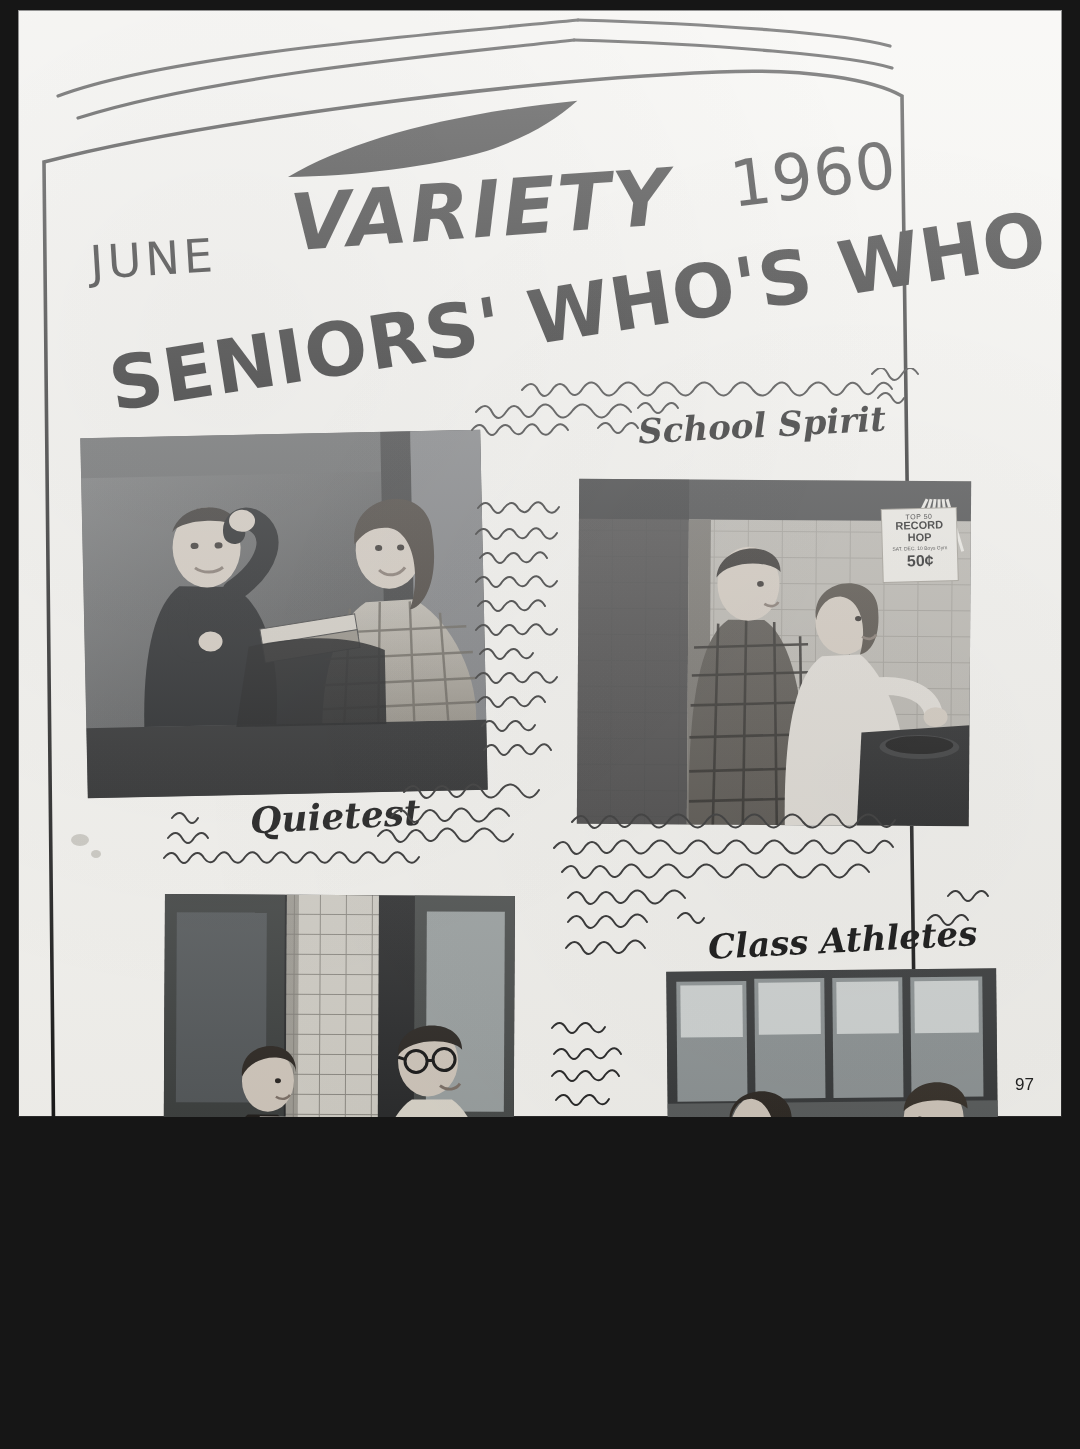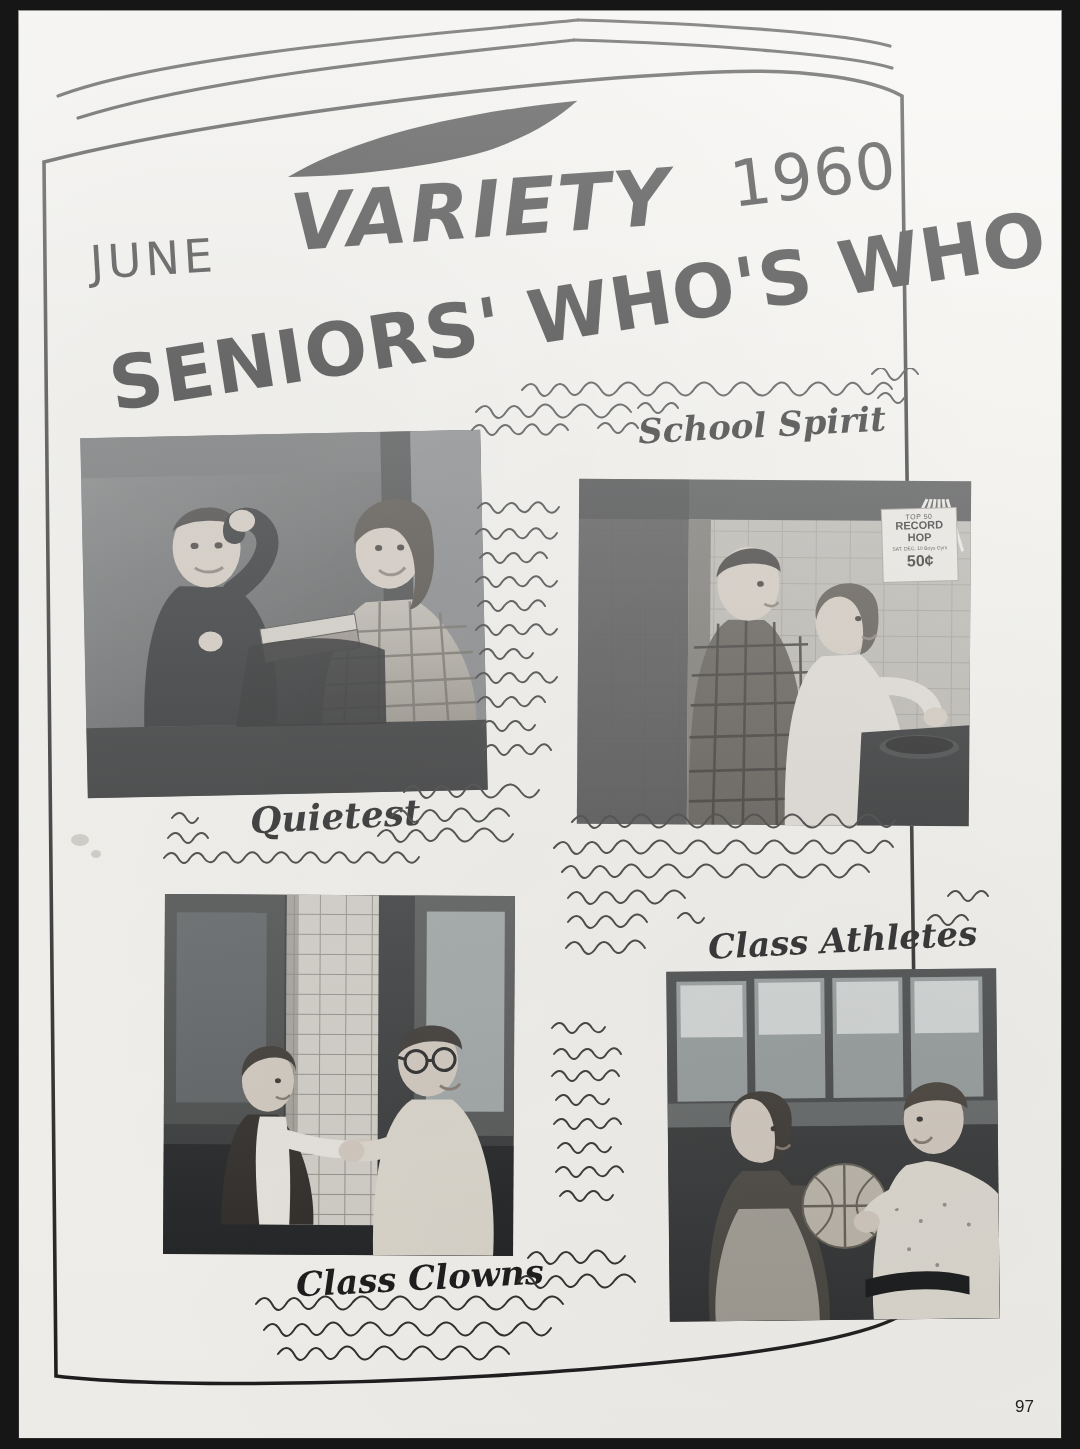--- a/index.html
+++ b/index.html
@@ -4,21 +4,21 @@
 <style>
   html,body{margin:0;padding:0;background:#1b1b1b;}
   body{width:1080px;height:1449px;overflow:hidden;font-family:"Liberation Sans",sans-serif;}
 
   
   #page{
     position:relative;width:1080px;height:1449px;
     background:#161616;
   }
   .scan{
-    position:absolute;left:18px;top:10px;width:1044px;height:1429px;
+    position:absolute;left:18px;top:10px;width:1044px;height:1107px;
     background:#f3f2ee;
     box-shadow:0 0 0 1px #2b2b2b inset;
     overflow:hidden;
   }
   
   .grain{
     position:absolute;inset:0;
     background:
       radial-gradient(circle at 20% 30%, rgba(0,0,0,0.035), transparent 60%),
       radial-gradient(circle at 80% 70%, rgba(0,0,0,0.03), transparent 60%),

